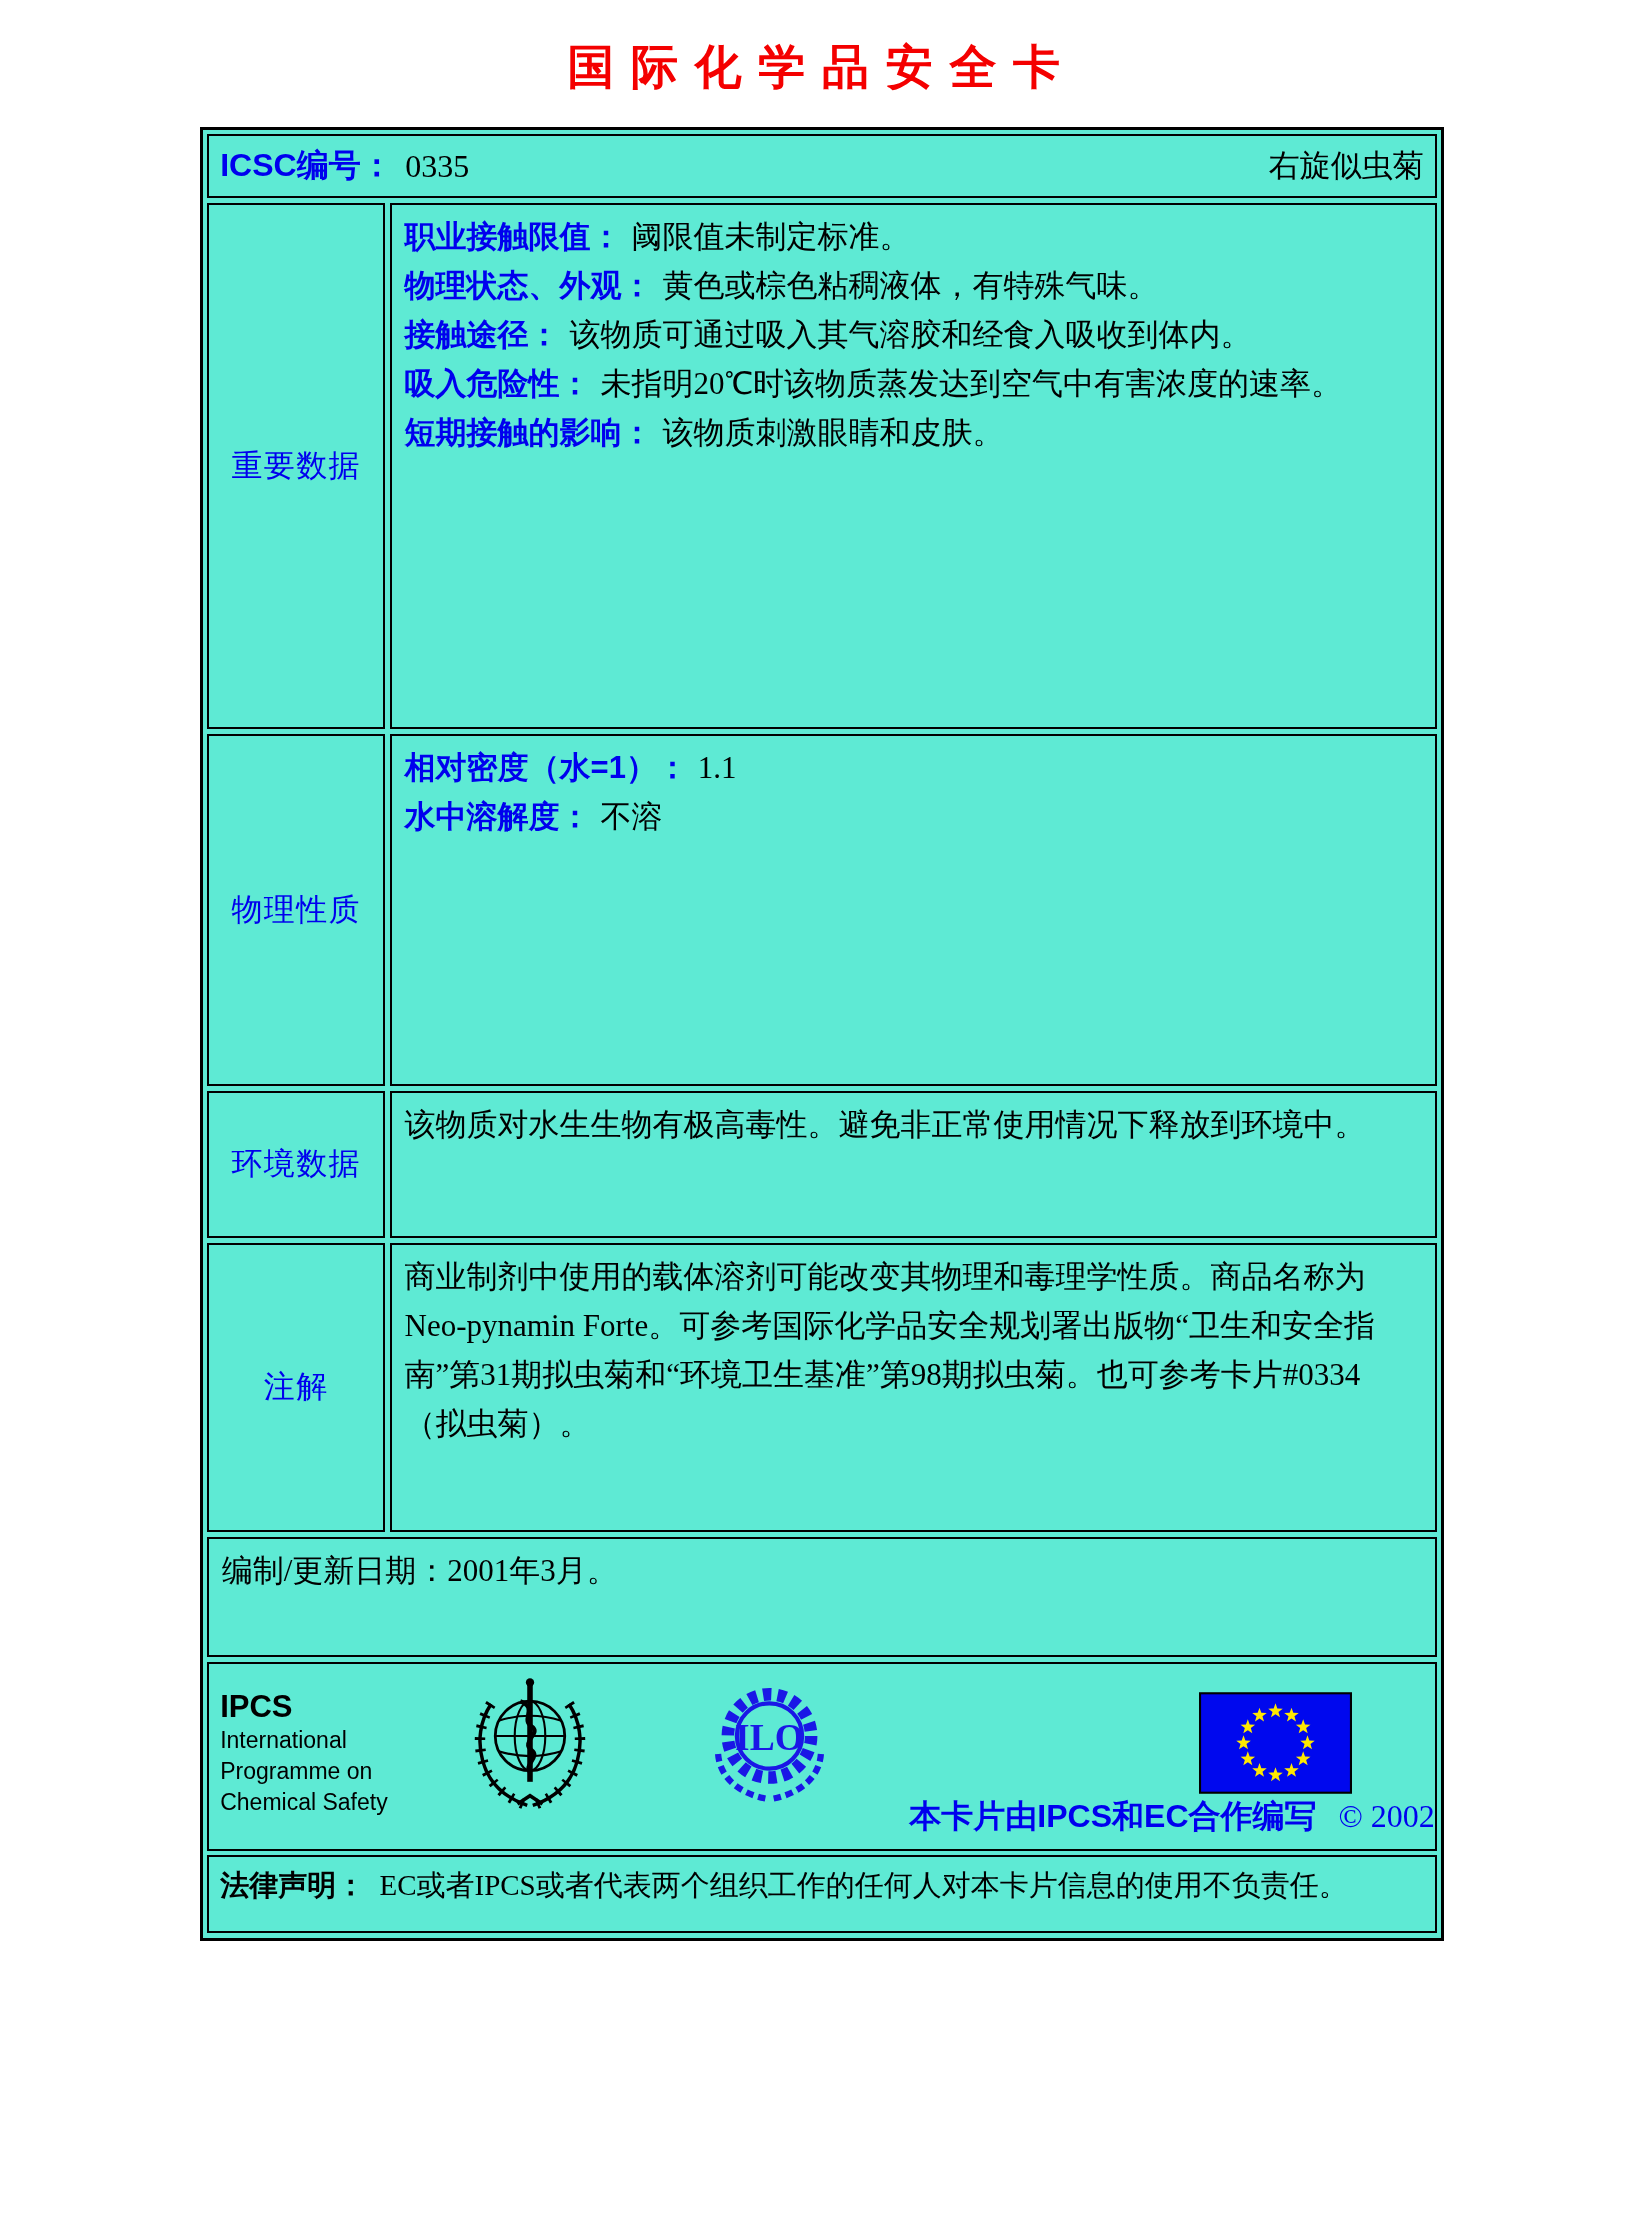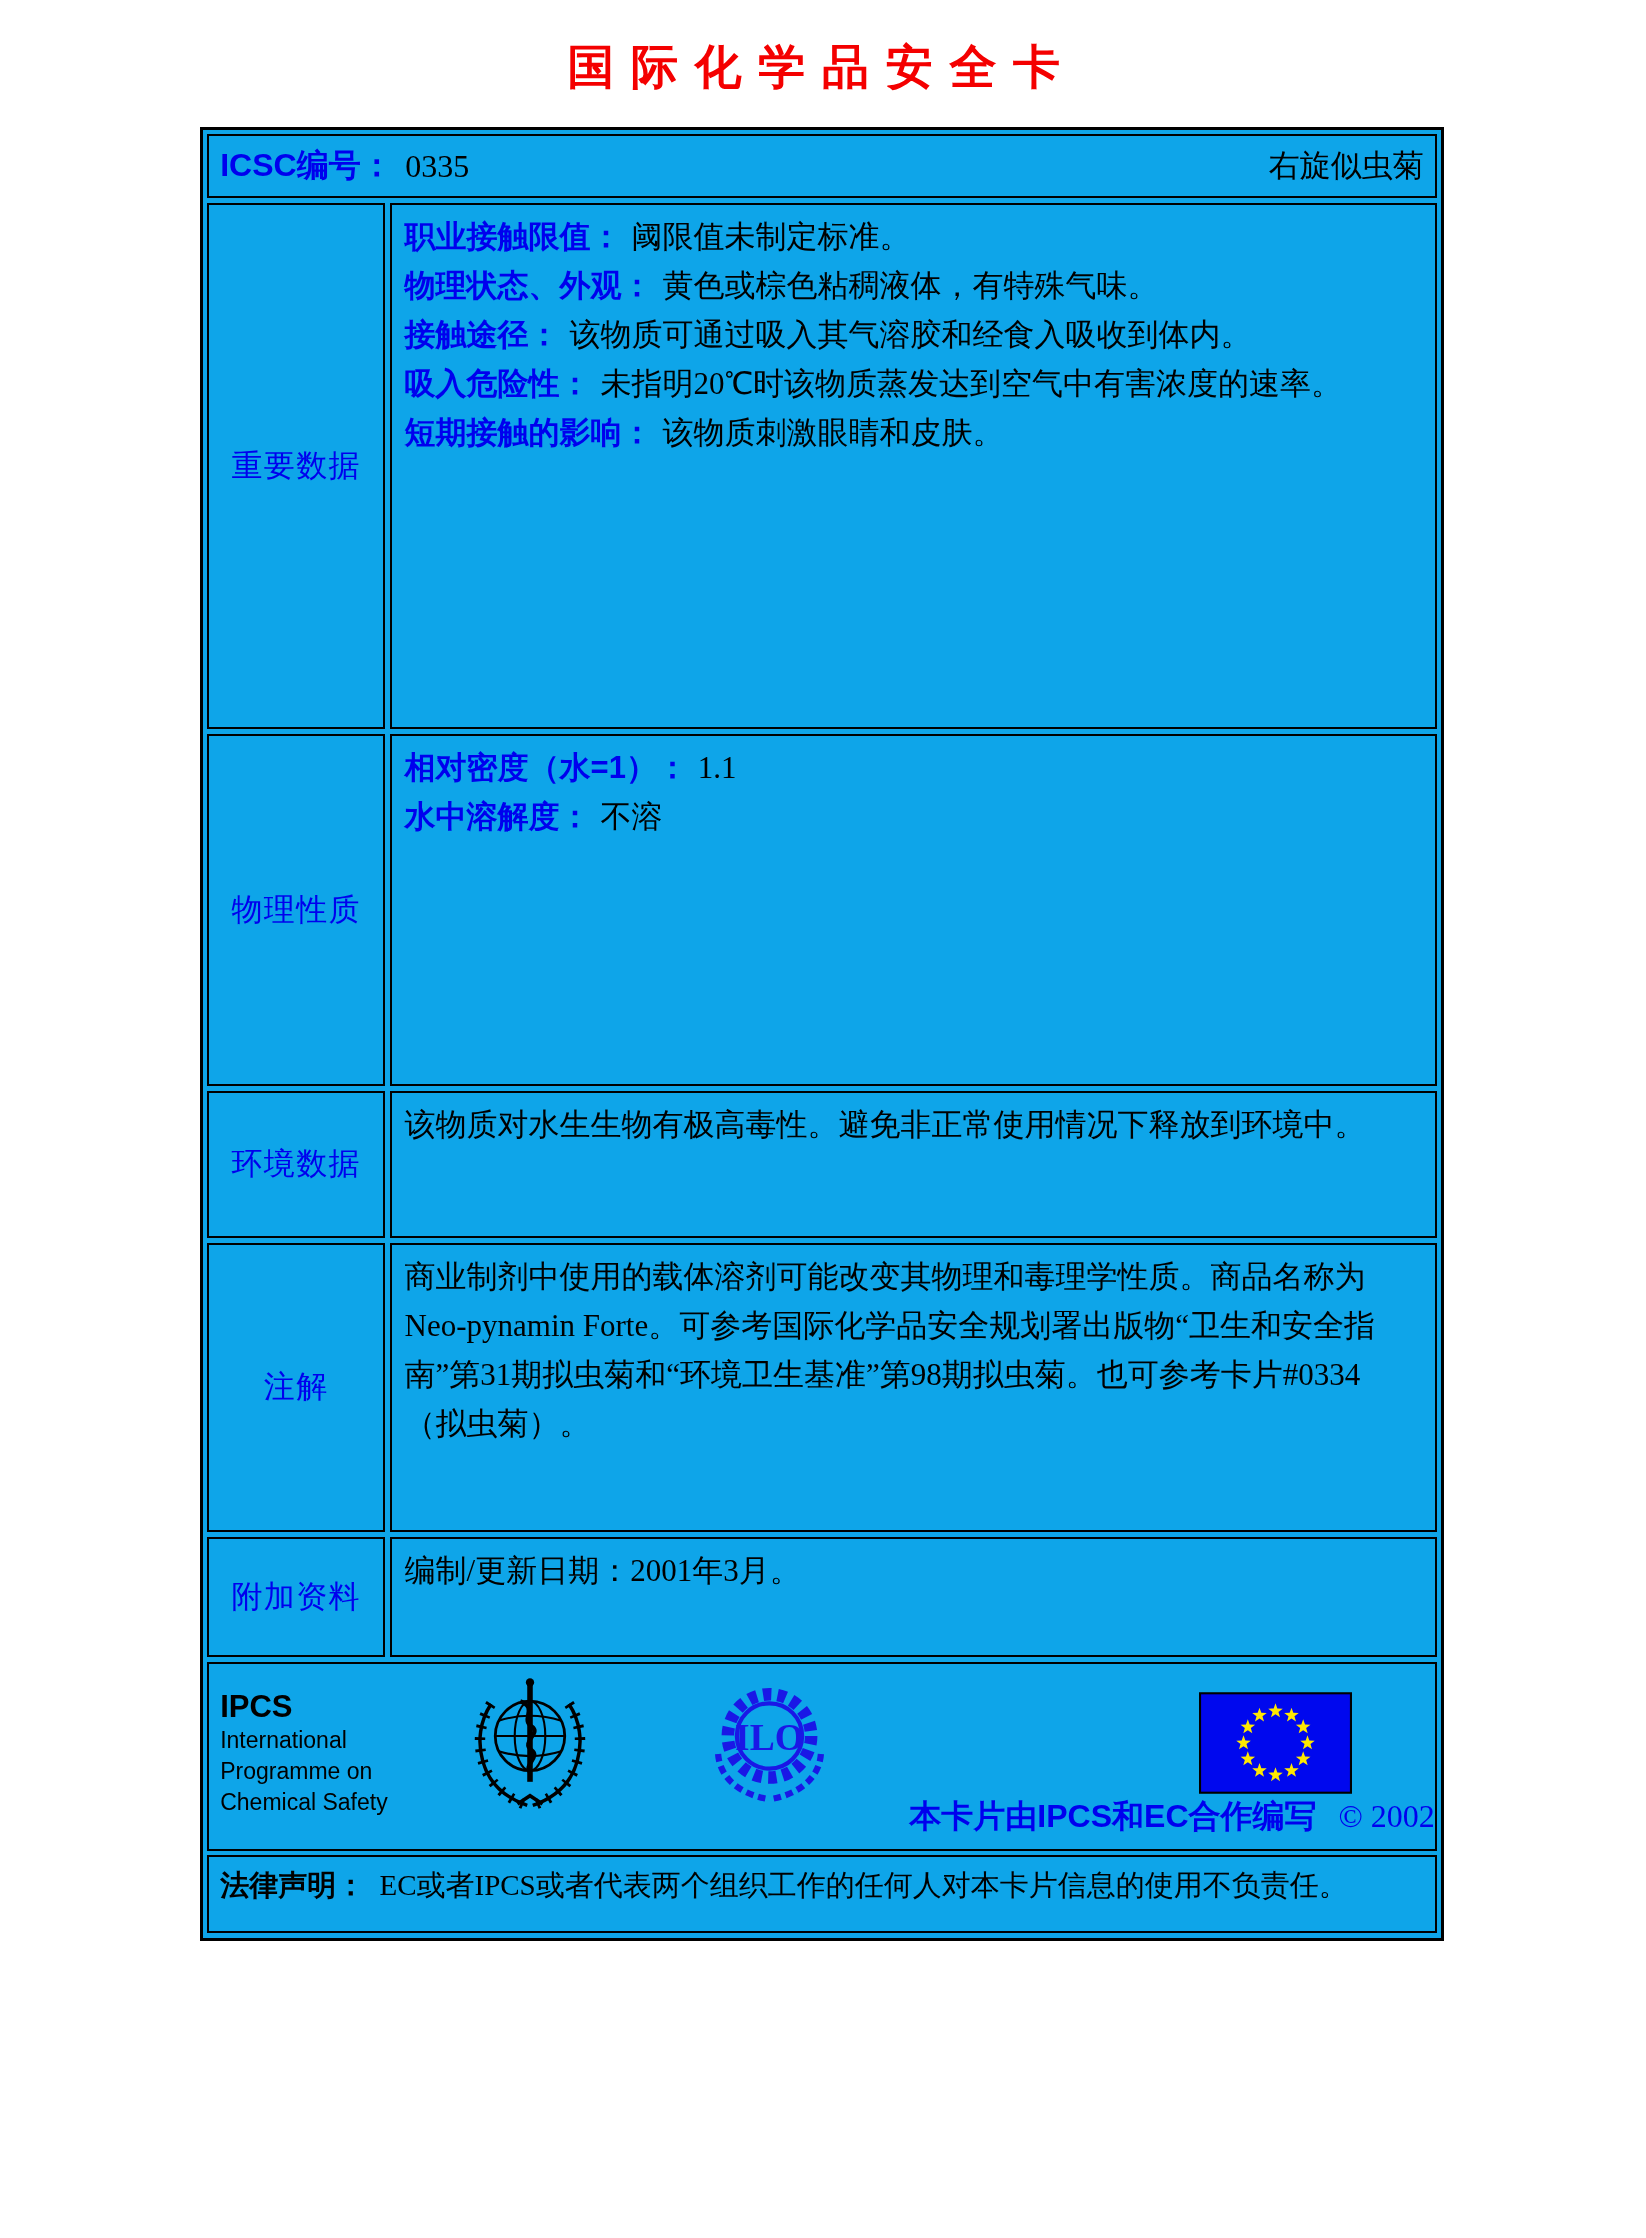--- a/index.html
+++ b/index.html
@@ -9,21 +9,21 @@
     color:#000;
   }
   .page-title {
     position:absolute; left:200px; top:36px; width:1244px;
     text-align:center; font-size:47px; font-weight:bold;
     letter-spacing:16.7px; color:#f40000;
     font-family:"Liberation Serif", serif;
   }
   .card {
     position:absolute; left:200px; top:127px; width:1244px;
-    border:3.5px solid #000; padding:4.2px; box-sizing:border-box; background:#0ea5e9;
+    border:3.5px solid #000; padding:4.2px; box-sizing:border-box; background:#5eead4;
   }
   .hdr-row {
     border:2.8px solid #000; height:64px; box-sizing:border-box;
     display:flex; align-items:center; padding:0 7px 0 11px;
   }
   .hdr-label {
     color:#0000ee; font-weight:bold; font-size:32px;
     font-family:"Liberation Sans", sans-serif;
   }
   .hdr-num { font-size:32px; margin-left:12.5px; }
@@ -138,21 +138,20 @@
   </div>
 
   <div class="sec-row h-notes">
     <div class="sec-label">注解</div>
     <div class="sec-content">
       <span>商业制剂中使用的载体溶剂可能改变其物理和毒理学性质。商品名称为Neo-pynamin Forte。可参考国际化学品安全规划署出版物“卫生和安全指南”第31期拟虫菊和“环境卫生基准”第98期拟虫菊。也可参考卡片#0334（拟虫菊）。</span>
     </div>
   </div>
 
   <div class="sec-row h-additional">
-    <div class="sec-label">附加资料</div>
     <div class="sec-content">
       <span>编制/更新日期：2001年3月。</span>
     </div>
   </div>
 
   <div class="logos-row">
     <div class="ipcs-block">
       <div class="ipcs-acro">IPCS</div>
       <div>International</div>
       <div>Programme on</div>

